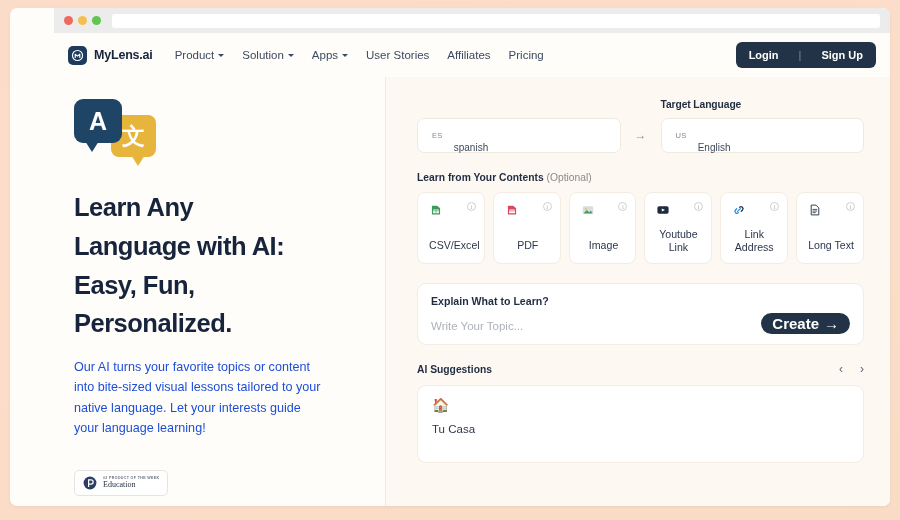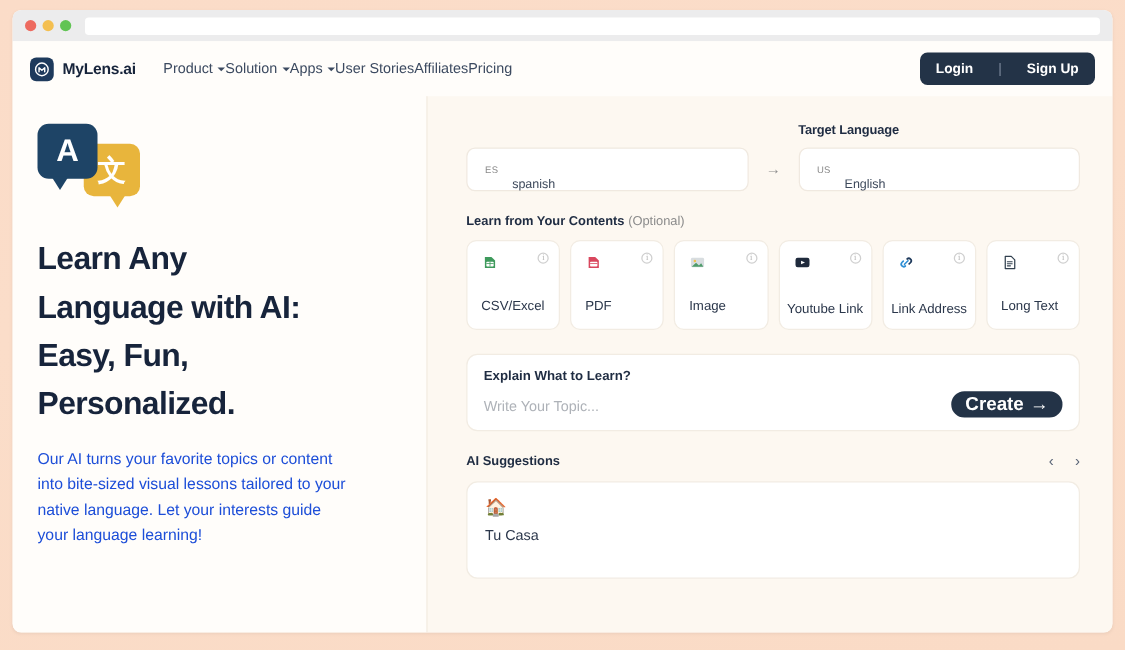--- a/index.html
+++ b/index.html
@@ -24,20 +24,21 @@
 
   .window {
     width: 880px;
     height: 498px;
     border-radius: 7px;
     overflow: hidden;
     background: #fffdfa;
     display: flex;
     flex-direction: column;
     box-shadow: 0 1px 3px rgba(0,0,0,.06);
+    padding-left: 44px;
   }
 
   
   .chrome {
     height: 25px;
     background: #ececed;
     display: flex;
     align-items: center;
     padding: 0 10px;
     flex: none;
@@ -70,21 +71,21 @@
     background: #1e3a5c;
     display: flex; align-items: center; justify-content: center;
     flex: none;
   }
   .brand-name {
     font-size: 12.5px;
     font-weight: bold;
     color: #17243b;
     letter-spacing: -.2px;
   }
-  .nav { display: flex; align-items: center; }
+  .nav { display: flex; align-items: center; gap: 18px; }
   .nav-item {
     font-size: 11.5px;
     color: #3c4a60;
     display: flex;
     align-items: center;
     gap: 4px;
     cursor: pointer;
     white-space: nowrap;
   }
   .caret {
@@ -272,20 +273,21 @@
     position: relative;
     cursor: pointer;
   }
   .card-icon { width: 14px; height: 14px; display: block; }
   .card-label {
     position: absolute;
     left: 11px; right: 9px; bottom: 10px;
     font-size: 10.6px;
     color: #2b374b;
     line-height: 1.28;
+    text-align: center;
   }
   .card.two-line .card-label { text-align: center; left: 6px; right: 6px; bottom: 8px; }
   .info-dot {
     position: absolute;
     right: 8px; top: 9px;
     width: 9px; height: 9px;
     border-radius: 50%;
     border: 1px solid #cfcfcf;
     color: #b4b4b4;
     font-size: 6.8px;
@@ -410,20 +412,30 @@
           <div>Learn Any</div>
           <div>Language with AI:</div>
           <div>Easy, Fun,</div>
           <div>Personalized.</div>
         </div>
 
         <div class="hero-sub">Our AI turns your favorite topics or content into bite-sized visual lessons tailored to your native language. Let your interests guide your language learning!</div>
 
         <div class="badges">
 
+          <div class="badge">
+            <svg class="badge-icon" viewBox="0 0 24 24">
+              <circle cx="12" cy="12" r="11" fill="#2c3e63"></circle>
+              <path d="M9.6 6.6 h4.2 a3.6 3.6 0 0 1 0 7.2 H9.6 V6.6 Z M9.6 13.8 V17.6" fill="none" stroke="#ffffff" stroke-width="2.1" stroke-linecap="square"></path>
+            </svg>
+            <div class="badge-text">
+              <div class="badge-kicker">#2 PRODUCT OF THE WEEK</div>
+              <div class="badge-label">Education</div>
+            </div>
+          </div>
         </div>
       </div>
 
       <div class="panel">
 
         <div class="lang-row">
           <div class="lang-col">
             <div class="lang-input">
               <span class="lang-code">ES</span>
               <span class="lang-value">spanish</span>

